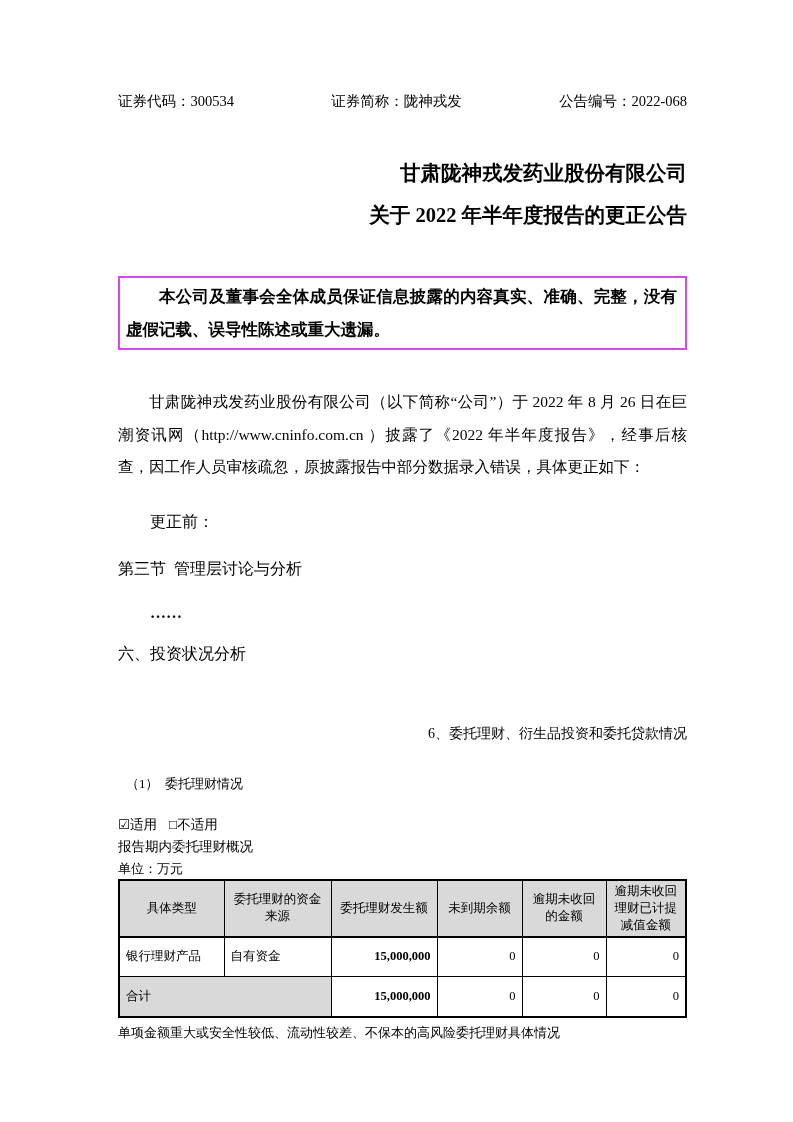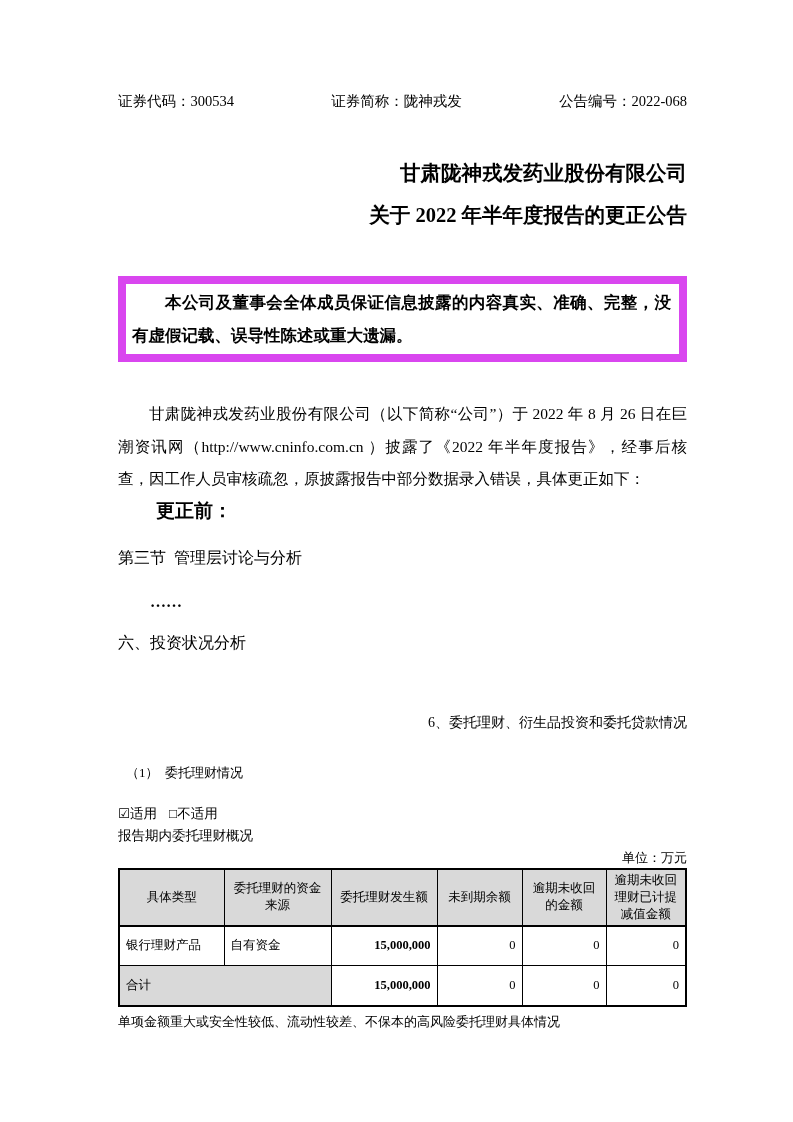--- a/index.html
+++ b/index.html
@@ -25,42 +25,42 @@
   .title {
     text-align: right;
     font-size: 20.5px;
     font-weight: bold;
     line-height: 28px;
   }
   .title-1 { margin-top: 50px; }
   .title-2 { margin-top: 14px; }
   .disclaimer-box {
     margin-top: 47px;
-    border: 8px solid #d946ef;
+    border: 2px solid #d946ef;
     padding: 2px 8px 2px 6px;
   }
   .disclaimer-box p {
     font-size: 16.5px;
     font-weight: bold;
     line-height: 33px;
     text-indent: 2em;
     text-align: justify;
   }
   .body-para {
     margin-top: 36px;
     font-size: 15.5px;
     line-height: 32.5px;
     text-indent: 2em;
     text-align: justify;
   }
   .correction-label {
-    margin-top: 5px;
+    margin-top: 28px;
     padding-left: 2em;
-    font-size: 19px;
-    font-weight: bold;
+    font-size: 16px;
+    font-weight: normal;
     line-height: 20px;
   }
   .section-heading {
     margin-top: 27px;
     font-size: 16px;
     line-height: 20px;
     white-space: pre-wrap;
   }
   .ellipsis-line {
     margin-top: 25px;
@@ -95,21 +95,21 @@
     line-height: 16px;
   }
   .applicability .opt { display: inline-flex; align-items: center; }
   .table-intro {
     margin-top: 6px;
     font-size: 13.5px;
     line-height: 16px;
   }
   .unit-label {
     margin-top: 7px;
-    text-align: right;
+    text-align: left;
     font-size: 13px;
     line-height: 14px;
   }
   table.fin {
     margin-top: 3px;
     width: 100%;
     border-collapse: collapse;
     border: 2px solid #000000;
     table-layout: fixed;
   }

